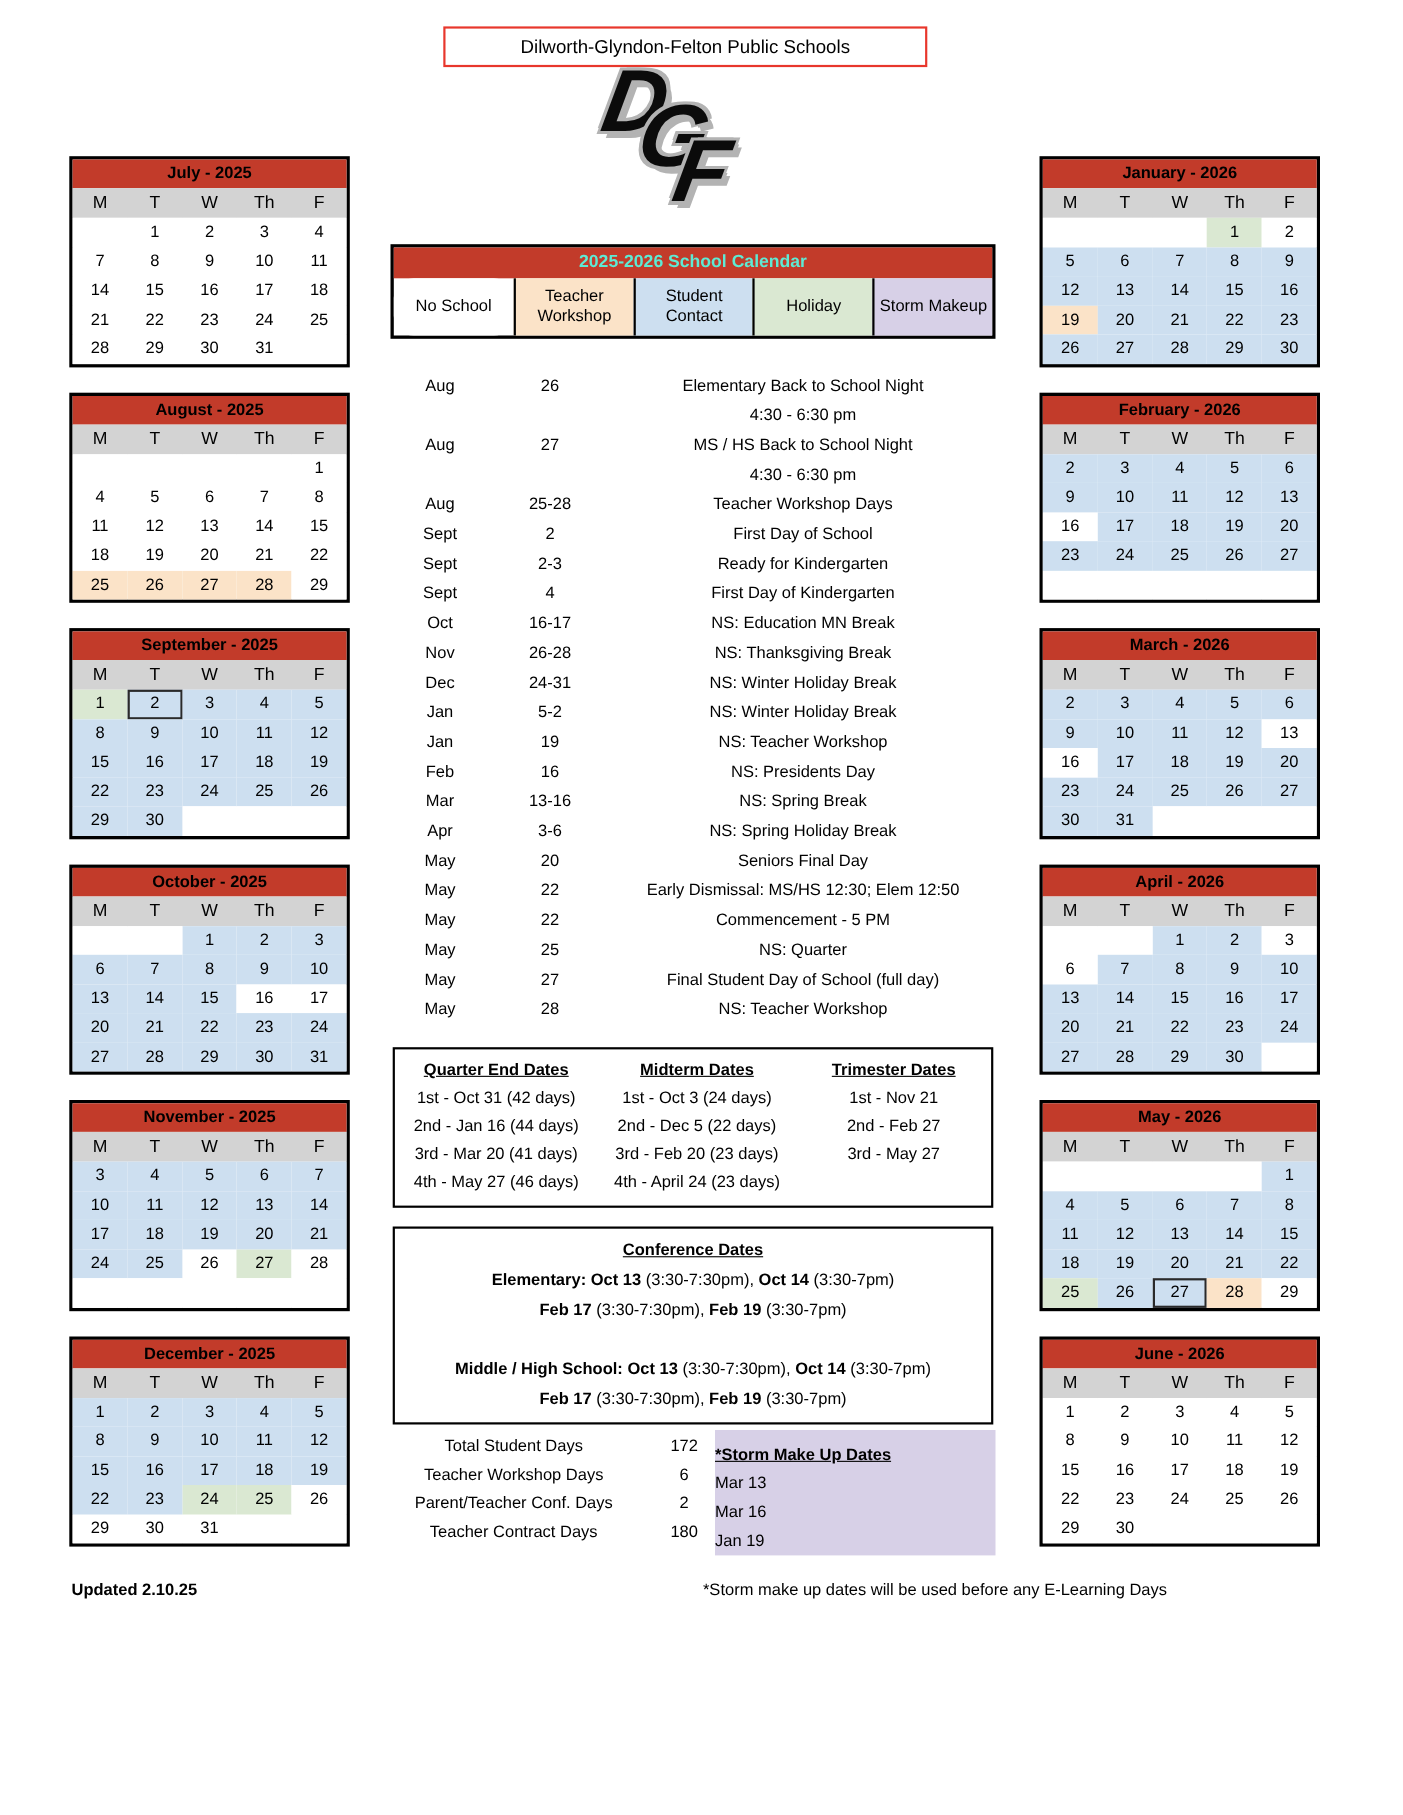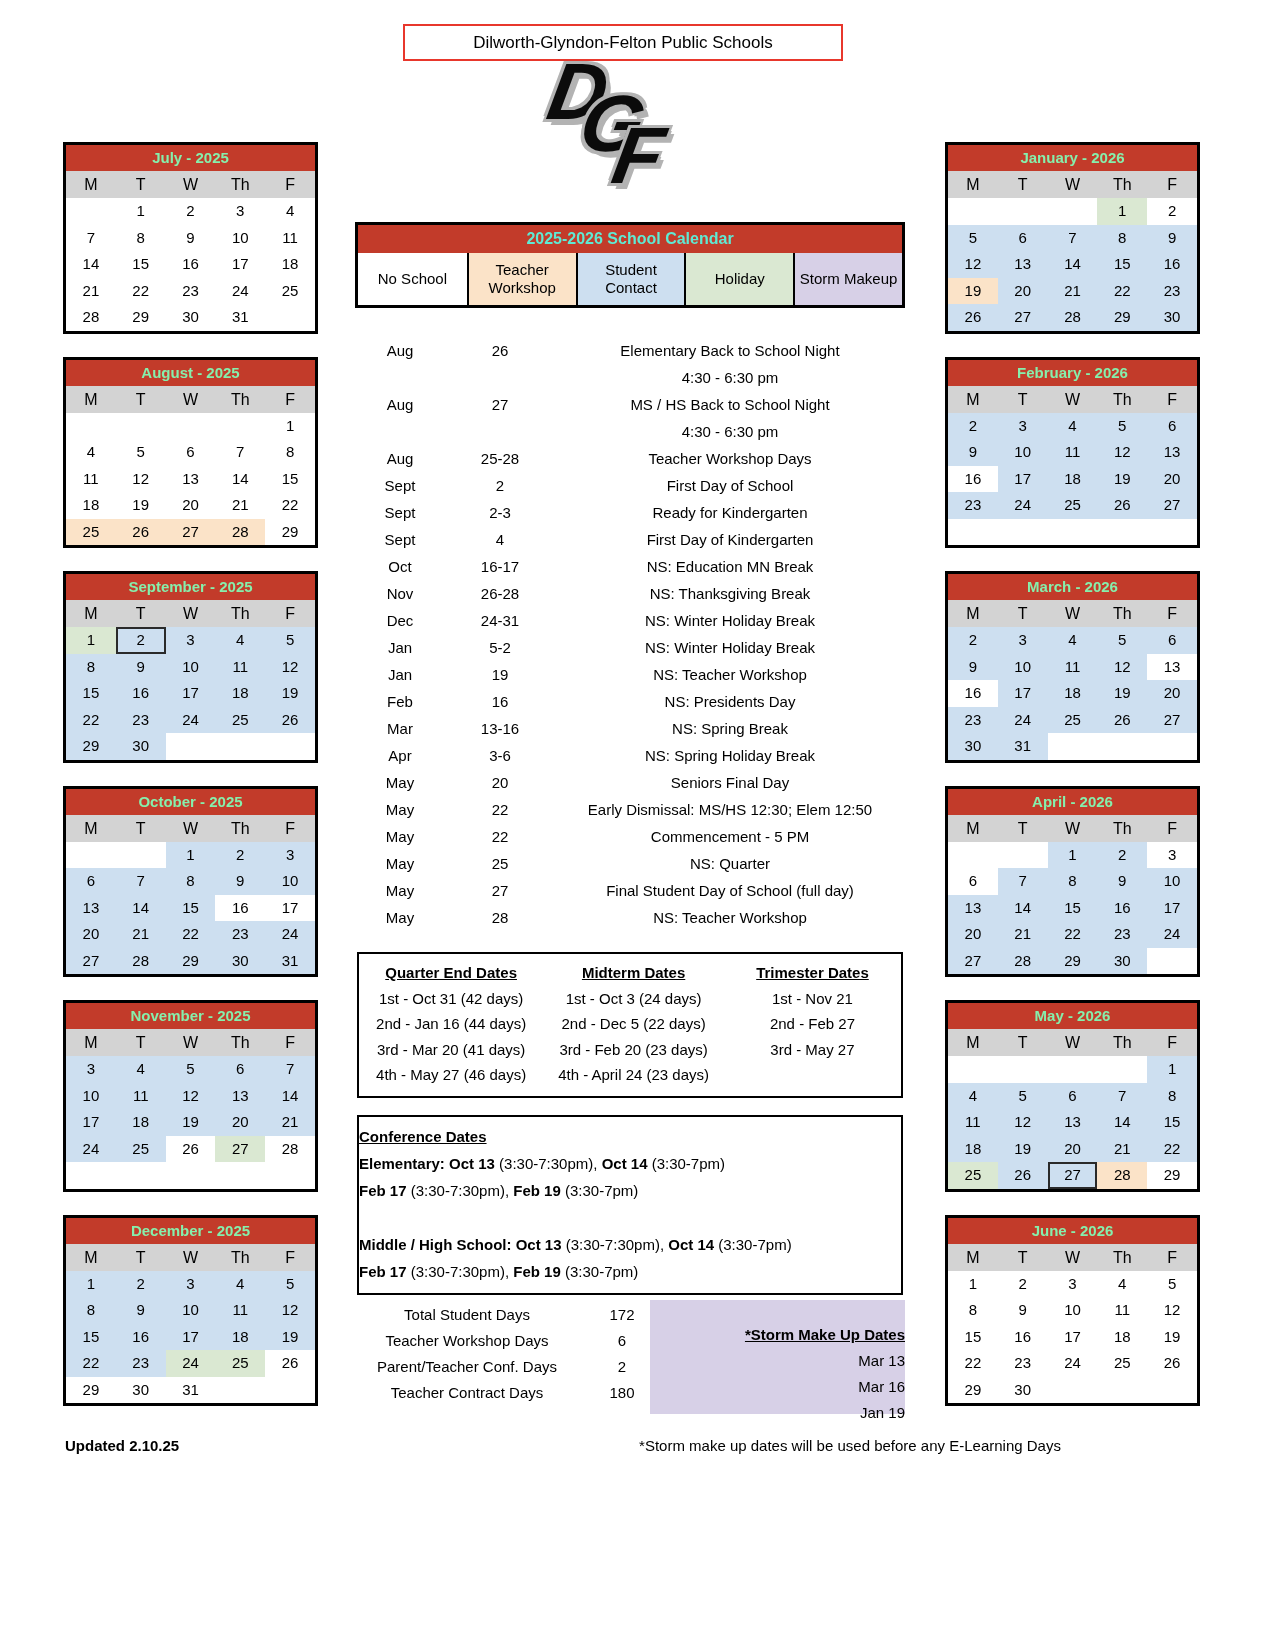--- a/index.html
+++ b/index.html
@@ -12,21 +12,21 @@
 
   
   .logo{position:absolute;left:533px;top:52px;width:160px;height:150px;transform:skewX(-10deg);}
   .logo span{position:absolute;font-weight:bold;font-style:italic;font-size:80px;line-height:1;color:#0b0b0b;
              text-shadow:-3px -3px 0 #b3b3b3,3px -3px 0 #b3b3b3,-3px 3px 0 #b3b3b3,3px 3px 0 #b3b3b3,6px 6px 0 #b3b3b3;}
 
   
   .mcol{position:absolute;top:142px;width:255px;display:flex;flex-direction:column;gap:23px;}
   #col-left{left:63px;} #col-right{left:945px;}
   .month{border:3px solid #000;background:#fff;box-sizing:border-box;}
-  .m-header{height:26px;line-height:26px;background:#C23B2A;color:#86efac;font-weight:bold;font-size:15px;text-align:center;}
+  .m-header{height:26px;line-height:26px;background:#C23B2A;color:#000000;font-weight:bold;font-size:15px;text-align:center;}
   .m-days{display:grid;grid-template-columns:repeat(5,1fr);background:#D3D3D3;}
   .m-days div{text-align:center;line-height:27px;font-size:16px;}
   .m-grid{display:grid;grid-template-columns:repeat(5,1fr);grid-auto-rows:26.5px;}
   .m-cell{text-align:center;line-height:26.5px;font-size:15px;box-sizing:border-box;}
   .m-cell.box{border:2px solid #2a2a2a;line-height:22.5px;}
 
   .bg-w{background:#FFFFFF}.bg-b{background:#CDDFF0}.bg-p{background:#FBE3C8}
   .bg-g{background:#DAE8D2}.bg-pu{background:#D7D0E7}
 
   
@@ -43,33 +43,33 @@
   .event-row div{text-align:center;white-space:nowrap;}
 
   
   #terms{position:absolute;left:357px;top:952px;width:546px;border:2px solid #000;box-sizing:border-box;
          display:grid;grid-template-columns:1.02fr 1fr 0.98fr;padding:6px 0 8px 0;}
   .term-col{text-align:center;font-size:15px;line-height:25.5px;}
   .term-title{font-weight:bold;text-decoration:underline;}
 
   
   #conference{position:absolute;left:357px;top:1115px;width:546px;border:2px solid #000;box-sizing:border-box;
-              font-size:15px;line-height:27px;padding:6px 0 8px 0;}
+              text-align:center;font-size:15px;line-height:27px;padding:6px 0 8px 0;}
   #conference .title{font-weight:bold;text-decoration:underline;}
   .conf-spacer{height:27px;}
   .b{font-weight:bold;}
 
   
   #totals{position:absolute;left:357px;top:1302px;width:310px;}
   .total-row{display:grid;grid-template-columns:220px 90px;font-size:15px;line-height:26px;}
   .total-row div{text-align:center;}
 
   
   #storm{position:absolute;left:650px;top:1300px;width:255px;height:114px;background:#D7D0E7;
-         text-align:right;font-size:15px;line-height:26px;padding-top:22px;box-sizing:border-box;}
+         text-align:left;font-size:15px;line-height:26px;padding-top:10px;box-sizing:border-box;}
   #storm .title{font-weight:bold;text-decoration:underline;}
 
   
   .footer-updated{position:absolute;left:65px;top:1437px;font-size:15px;font-weight:bold;}
   .footer-note{position:absolute;left:600px;top:1437px;width:500px;text-align:center;font-size:15px;}
 </style>
 </head>
 <body>
 
 <div class="page">

